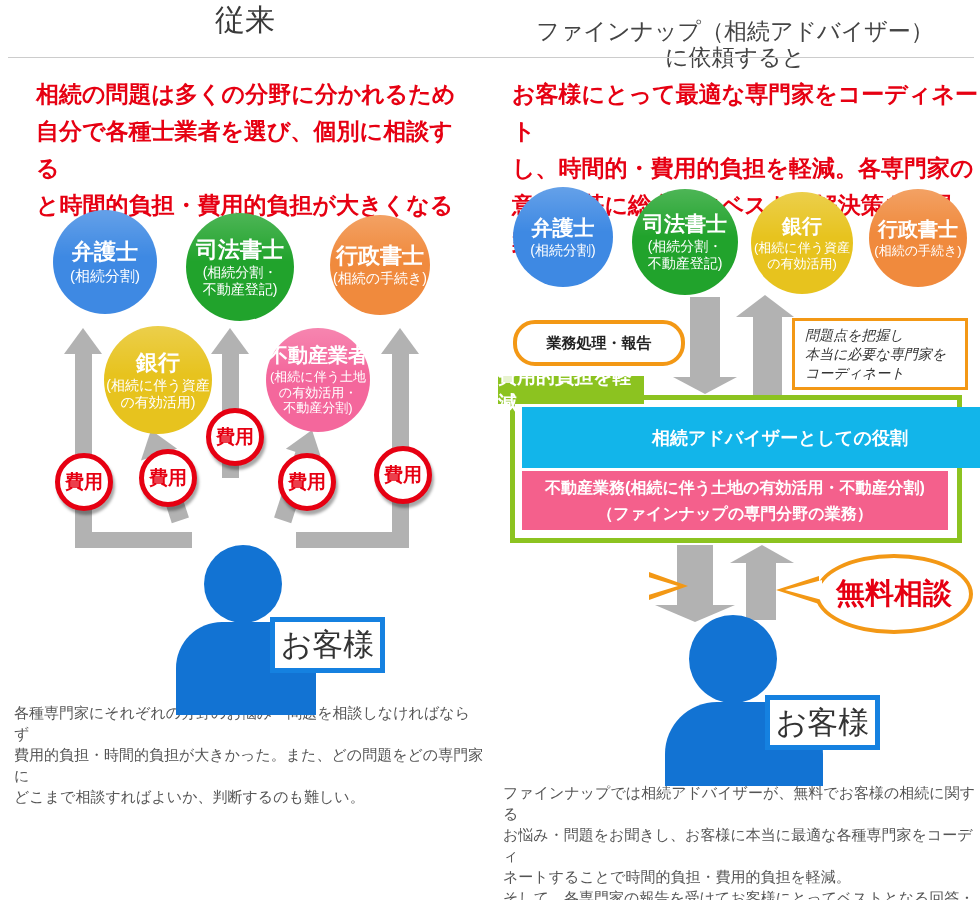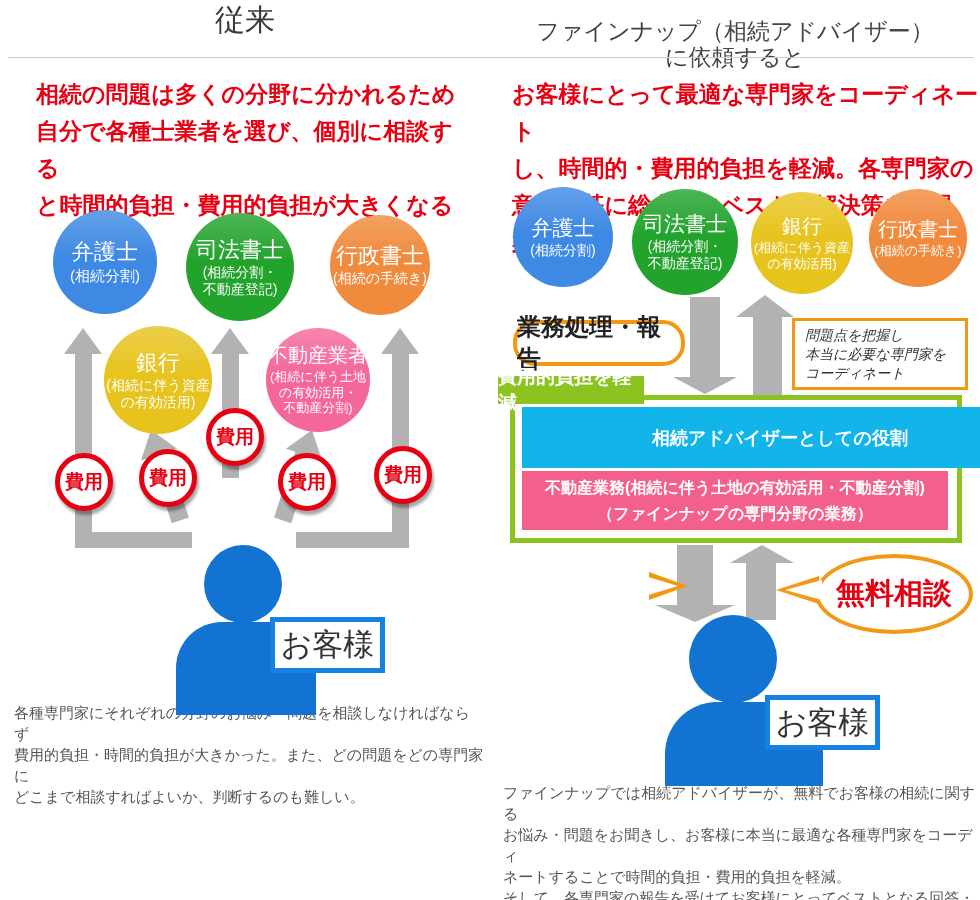--- a/index.html
+++ b/index.html
@@ -6,21 +6,21 @@
   #stage{position:relative;width:980px;height:900px;background:#fff;overflow:hidden;
          font-family:"Liberation Sans","DejaVu Sans",sans-serif;}
   .pre{white-space:pre-line;}
   .abs{position:absolute;}
   .title{color:#3a3a3a;text-align:center;}
   .lead{font-weight:bold;color:#e60012;}
   .note{color:#555;}
   .circle{position:absolute;border-radius:50%;color:#fff;display:flex;flex-direction:column;
           align-items:center;justify-content:center;text-align:center;z-index:2;
           background-image:linear-gradient(180deg,rgba(255,255,255,.20),rgba(255,255,255,0) 45%);}
-  .c-name{font-weight:normal;line-height:1.15;text-align:right;}
+  .c-name{font-weight:bold;line-height:1.15;text-align:right;}
   .c-detail{line-height:1.2;margin-top:2px;}
   .shaft{position:absolute;background:#b2b2b2;z-index:1;}
   .hbar{position:absolute;background:#b2b2b2;z-index:1;}
   .head-up{position:absolute;width:0;height:0;z-index:1;
            border-left:19px solid transparent;border-right:19px solid transparent;
            border-bottom:26px solid #b2b2b2;}
   .head-down{position:absolute;width:0;height:0;z-index:1;
            border-left:32px solid transparent;border-right:32px solid transparent;
            border-top:17px solid #b2b2b2;}
   .diag{position:absolute;width:38px;height:95px;z-index:1;transform-origin:top center;}
@@ -127,21 +127,21 @@
   <div class="circle" style="left: 869px; top: 189px; width: 98px; height: 98px; background-color: rgb(240, 138, 61);">
     <div class="c-name" style="font-size:20px;">行政書士</div>
     <div class="c-detail" style="font-size:13px;">(相続の手続き)</div>
   </div>
 
   <div class="shaft" style="left:690px;top:297px;width:30px;height:80px;"></div>
   <div class="head-down" style="left:673px;top:377px;"></div>
   <div class="head-up" style="left:736px;top:295px;border-left-width:29px;border-right-width:29px;border-bottom-width:22px;"></div>
   <div class="shaft" style="left:753px;top:315px;width:29px;height:80px;"></div>
 
-  <div class="obox" style="left:513px;top:320px;width:164px;height:38px;display:flex;align-items:center;justify-content:center;font-size:24px;font-weight:bold;border-radius:22px;">業務処理・報告</div>
+  <div class="obox" style="left:513px;top:320px;width:164px;height:38px;display:flex;align-items:center;justify-content:center;font-size:15px;font-weight:bold;border-radius:22px;">業務処理・報告</div>
   <div class="obox pre" style="left:792px;top:318px;width:150px;height:56px;border-width:3px;font-size:14px;line-height:19px;padding:5px 10px;color:#333;font-style:italic;">問題点を把握し
 本当に必要な専門家を
 コーディネート</div>
 
   <div class="abs" style="left:498px;top:376px;width:146px;height:28px;background:#8cc320;color:#fff;font-weight:bold;font-size:19px;display:flex;align-items:center;justify-content:center;z-index:4;">費用的負担を軽減</div>
   <div class="abs" style="left:510px;top:395px;width:442px;height:138px;background:#fff;border:5px solid #8cc320;z-index:2;"></div>
   <div class="abs" style="left:522px;top:407px;width:516px;height:61px;background:#12b5ea;color:#fff;font-weight:bold;font-size:18px;display:flex;align-items:center;justify-content:center;z-index:3;">相続アドバイザーとしての役割</div>
   <div class="abs pre" style="left:522px;top:471px;width:426px;height:59px;background:#f4608c;color:#fff;font-weight:bold;font-size:16px;line-height:26px;display:flex;align-items:center;justify-content:center;text-align:center;z-index:3;">不動産業務(相続に伴う土地の有効活用・不動産分割)
 （ファインナップの専門分野の業務）</div>
 

